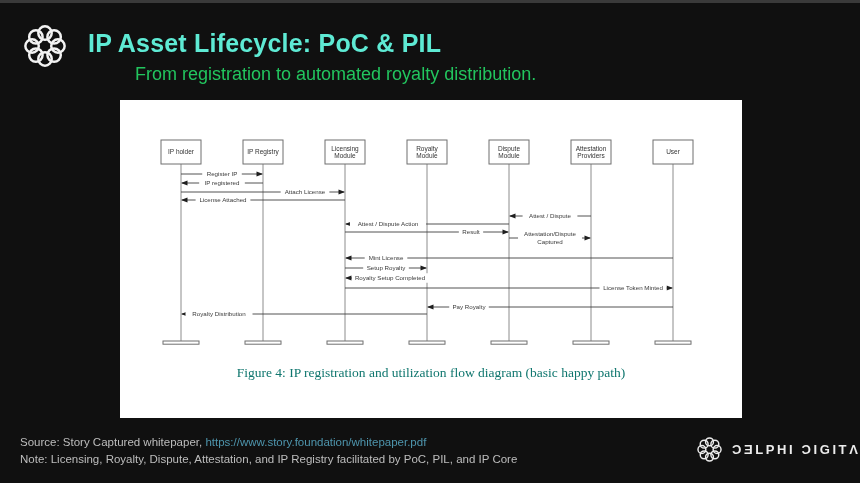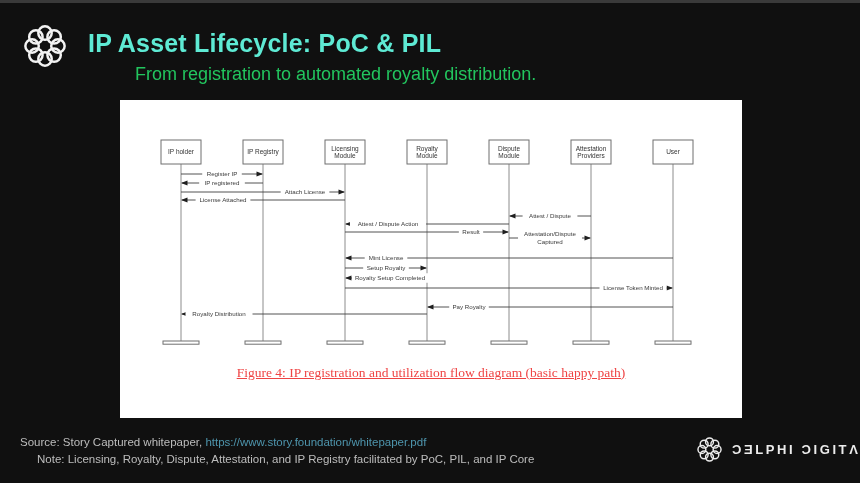--- a/index.html
+++ b/index.html
@@ -9,25 +9,25 @@
     font-family:"Liberation Sans", sans-serif;
   }
   .top-strip { position:absolute; left:0; top:0; width:860px; height:3px; background:var(--strip,#3a3a3a); }
   .logo { position:absolute; left:22px; top:23px; width:46px; height:46px; color:#f2f2f2; }
   .title { position:absolute; left:88px; top:29px; font-size:25px; font-weight:bold; color:#5eead4; letter-spacing:0.2px; }
   .subtitle { position:absolute; left:89px; top:64px; font-size:18px; color:#22c55e;margin-left:46px; }
   .panel { position:absolute; left:120px; top:100px; width:622px; height:318px; background:var(--panel,#ffffff); }
   #seq { position:absolute; left:0; top:0; }
   .caption {
     position:absolute; left:0; top:265px; width:622px; text-align:center;
-    font-family:"Liberation Serif", serif; font-size:13.5px; color:#ef4444;text-decoration:underline;
+    font-family:"Liberation Serif", serif; font-size:13.5px; color:#0f766e;
   }
   .foot-line { position:absolute; left:20px; font-size:11.5px; color:#bdbdbd; white-space:nowrap; }
   .src { top:436px; }
-  .note { top:453px;margin-left:17px; }
+  .note { top:453px; }
   .link { color:var(--link,#4e95ad); text-decoration:none; cursor:pointer; }
   .brand { position:absolute; left:696px; top:435px; height:28px; display:flex; align-items:center; gap:9px; }
   .brand-icon { width:27px; height:27px; color:#ececec; }
   .brand-text { font-size:13px; font-weight:600; letter-spacing:2.6px; color:#ececec; white-space:nowrap; }
 </style>
 </head>
 <body>
 
 <svg width="0" height="0" style="position:absolute">
   <defs>

